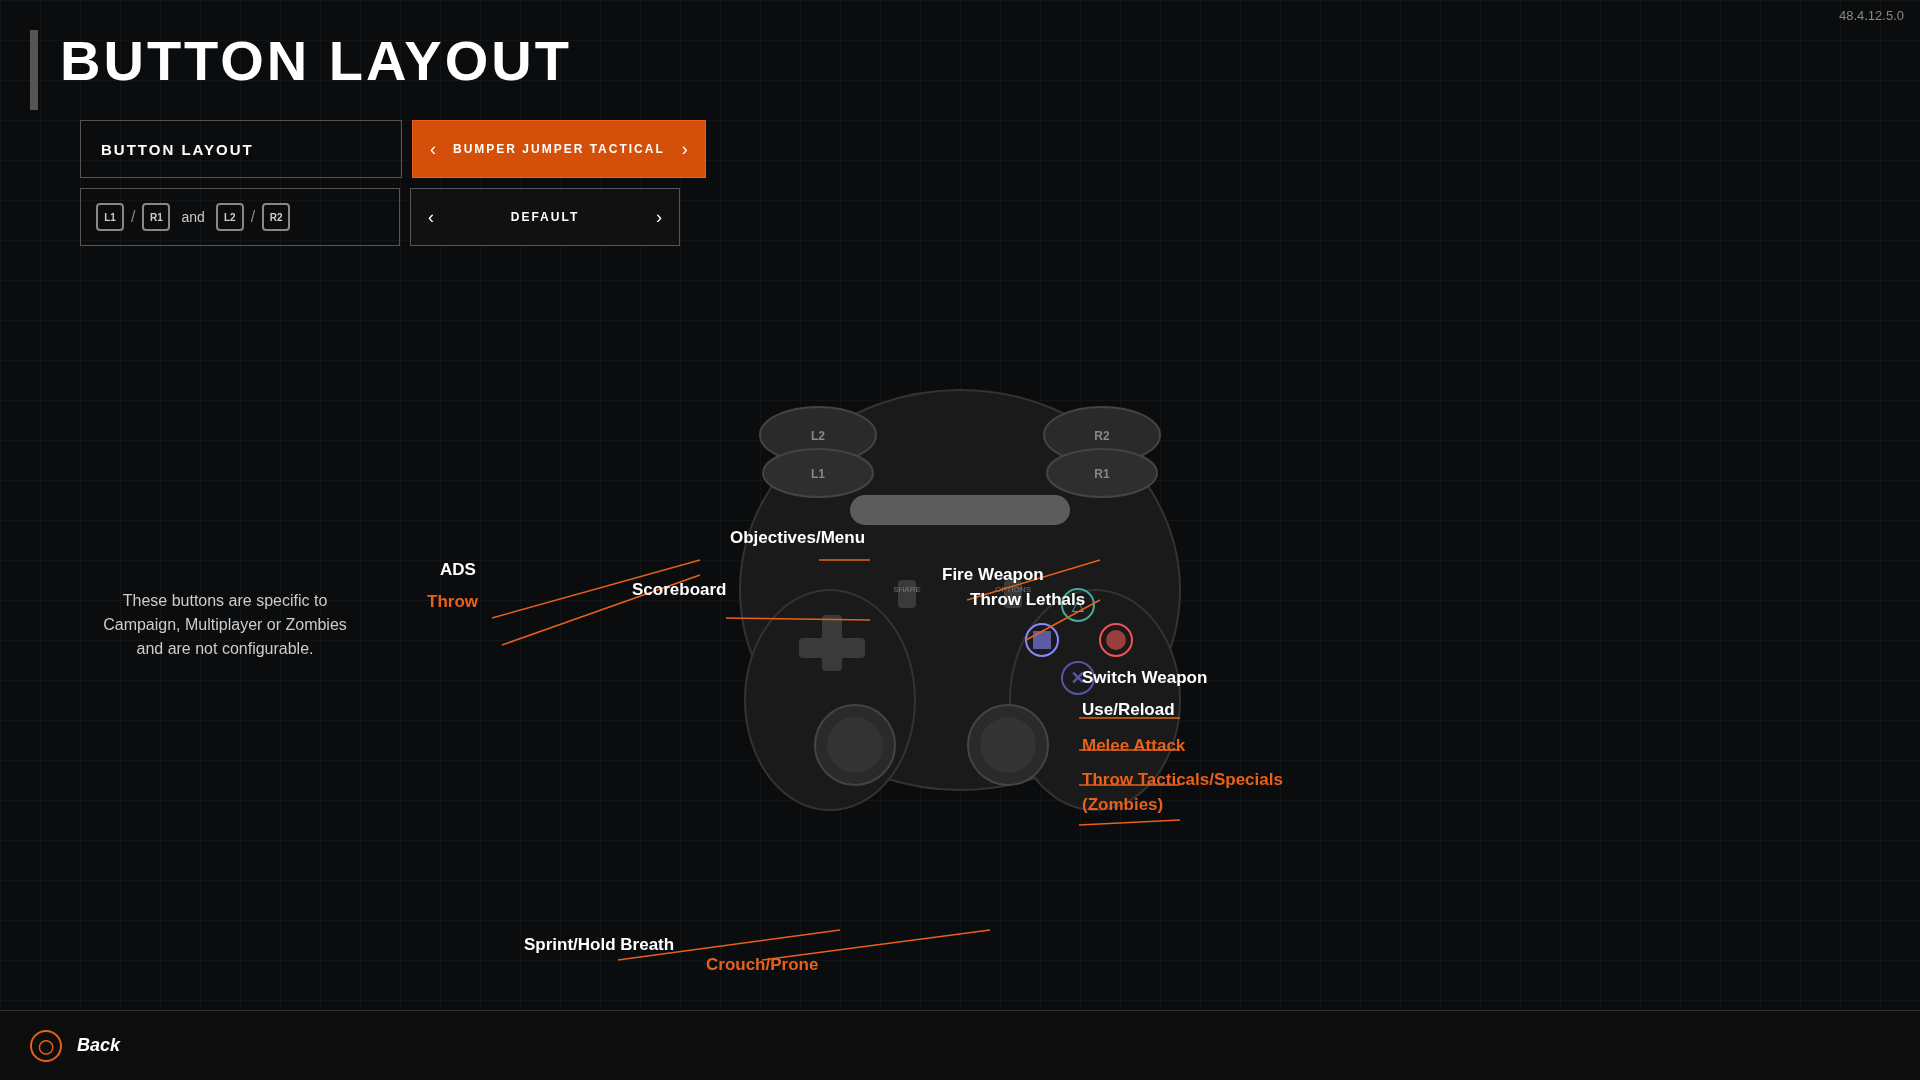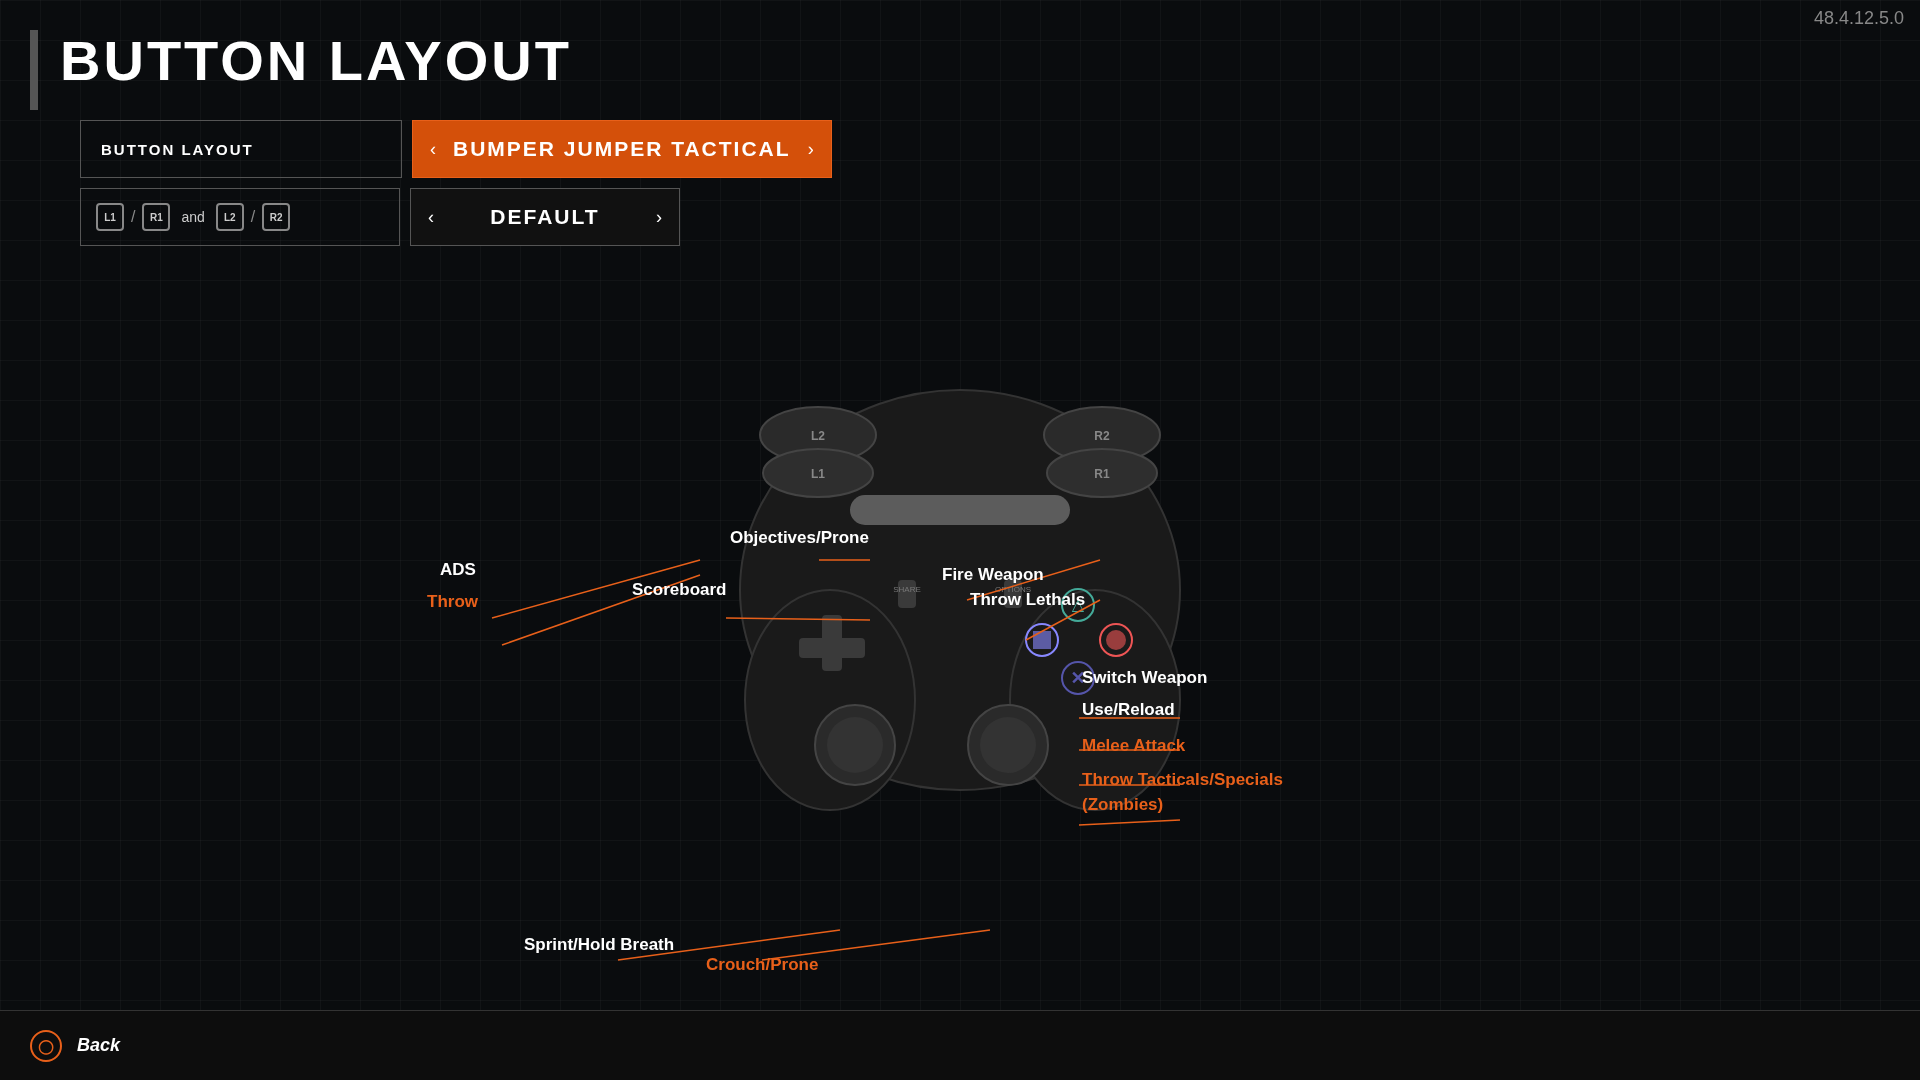--- a/index.html
+++ b/index.html
@@ -22,21 +22,21 @@
         linear-gradient(rgba(255,255,255,0.03) 1px, transparent 1px),
         linear-gradient(90deg, rgba(255,255,255,0.03) 1px, transparent 1px);
       background-size: 40px 40px;
       pointer-events: none;
     }
 
     .version {
       position: absolute;
       top: 8px;
       right: 16px;
-      font-size: 18px;
+      font-size: 13px;
       color: #888;
     }
 
     
     .left-accent {
       position: absolute;
       top: 30px;
       left: 30px;
       width: 8px;
       height: 80px;
@@ -114,21 +114,21 @@
       justify-content: center;
       font-size: 18px;
       color: #fff;
       cursor: pointer;
       flex-shrink: 0;
     }
 
     .selector-text {
       flex: 1;
       text-align: center;
-      font-size: 21px;
+      font-size: 12px;
       font-weight: 700;
       letter-spacing: 2px;
       color: #fff;
     }
 
     
     .button-icons-box {
       border: 1px solid #555;
       height: 58px;
       width: 320px;
@@ -343,37 +343,40 @@
 
     <line x1="762" y1="710" x2="990" y2="680" stroke="#e8601a" stroke-width="1.5"></line>
   </svg>
 
   <div class="label" style="left:440px; top:310px;">ADS</div>
 
   <div class="label orange" style="left:427px; top:342px;">Throw</div>
 
   <div class="label" style="left:632px; top:330px;">Scoreboard</div>
 
-  <div class="label" style="left:730px; top:278px;">Objectives/Prone</div>
+  <div class="label" style="left:730px; top:278px;">Objectives/Menu</div>
 
   <div class="label" style="left:942px; top:298px;margin-top:17px;">Fire Weapon</div>
 
   <div class="label" style="left:970px; top:340px;">Throw Lethals</div>
 
   <div class="label" style="left:1082px; top:418px;">Switch Weapon</div>
 
   <div class="label" style="left:1082px; top:450px;">Use/Reload</div>
 
   <div class="label orange" style="left:1082px; top:486px;">Melee Attack</div>
 
   <div class="label orange" style="left:1082px; top:520px;">Throw Tacticals/Specials</div>
   <div class="label orange" style="left:1082px; top:545px;">(Zombies)</div>
 
   <div class="label" style="left:524px; top:685px;">Sprint/Hold Breath</div>
 
   <div class="label orange" style="left:706px; top:685px;margin-top:20px;">Crouch/Prone</div>
 
+  <div class="info-text">
+    These buttons are specific to<br>Campaign, Multiplayer or Zombies<br>and are not configurable.
+  </div>
 </div>
 
 <div class="bottom-bar">
   <div class="back-btn-icon">◯</div>
   <span class="back-label">Back</span>
 </div>
 
 </body></html>

